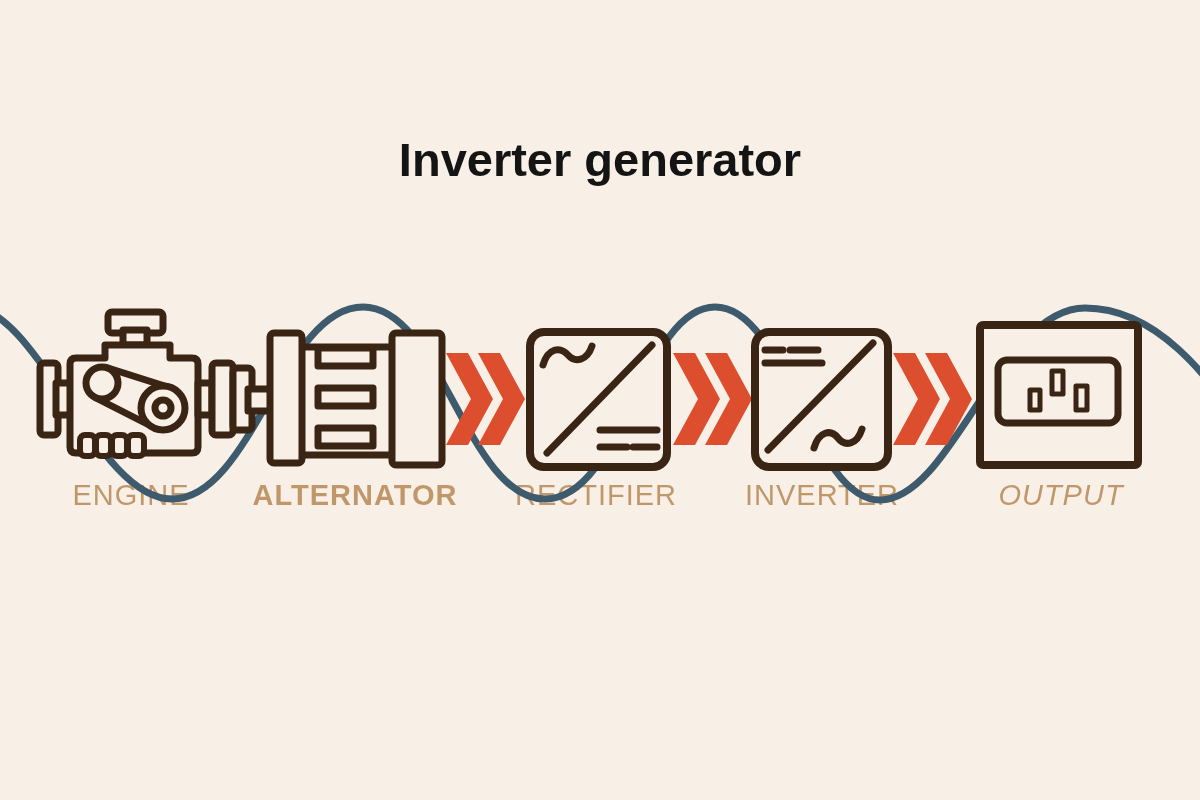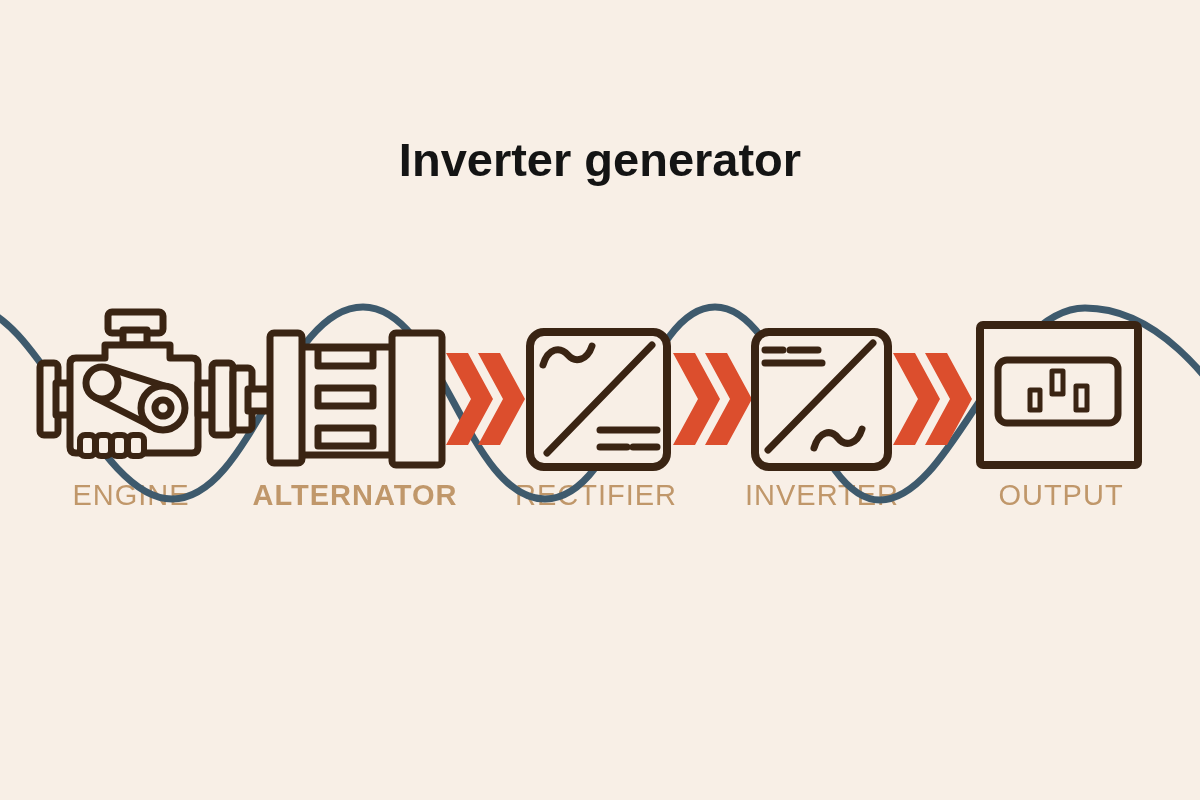--- a/index.html
+++ b/index.html
@@ -36,21 +36,21 @@
 </style>
 </head>
 <body>
 
 <div class="canvas">
 
   <div class="stage-label" style="left:131px;">ENGINE</div>
   <div class="stage-label" style="left:355px;font-weight:bold;">ALTERNATOR</div>
   <div class="stage-label" style="left:596px;">RECTIFIER</div>
   <div class="stage-label" style="left:822px;">INVERTER</div>
-  <div class="stage-label" style="left:1061px;">OUTPUT</div>
+  <div class="stage-label" style="left:1061px;font-style:italic;">OUTPUT</div>
 
   <svg class="abs" style="left:0;top:0;" width="1200" height="800" viewBox="0 0 1200 800" aria-hidden="true">
     <path class="wave-path" d="M -35 305
       C 40 305, 95 499, 172 499
       C 252 499, 283 307, 363 307
       C 441 307, 467 499, 545 499
       C 623 499, 643 307, 715 307
       C 787 307, 810 500, 880 500
       C 952 500, 1000 308, 1085 308
       C 1155 308, 1205 370, 1260 450"></path>

